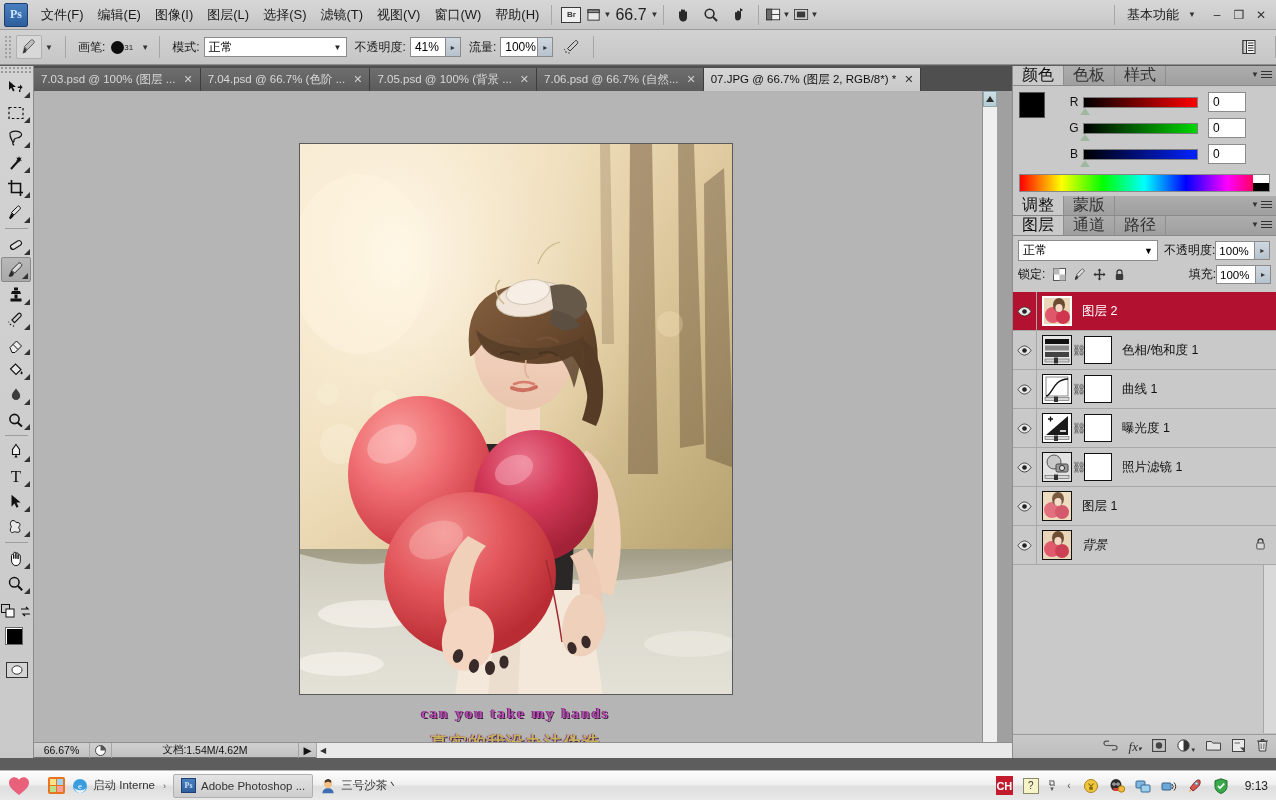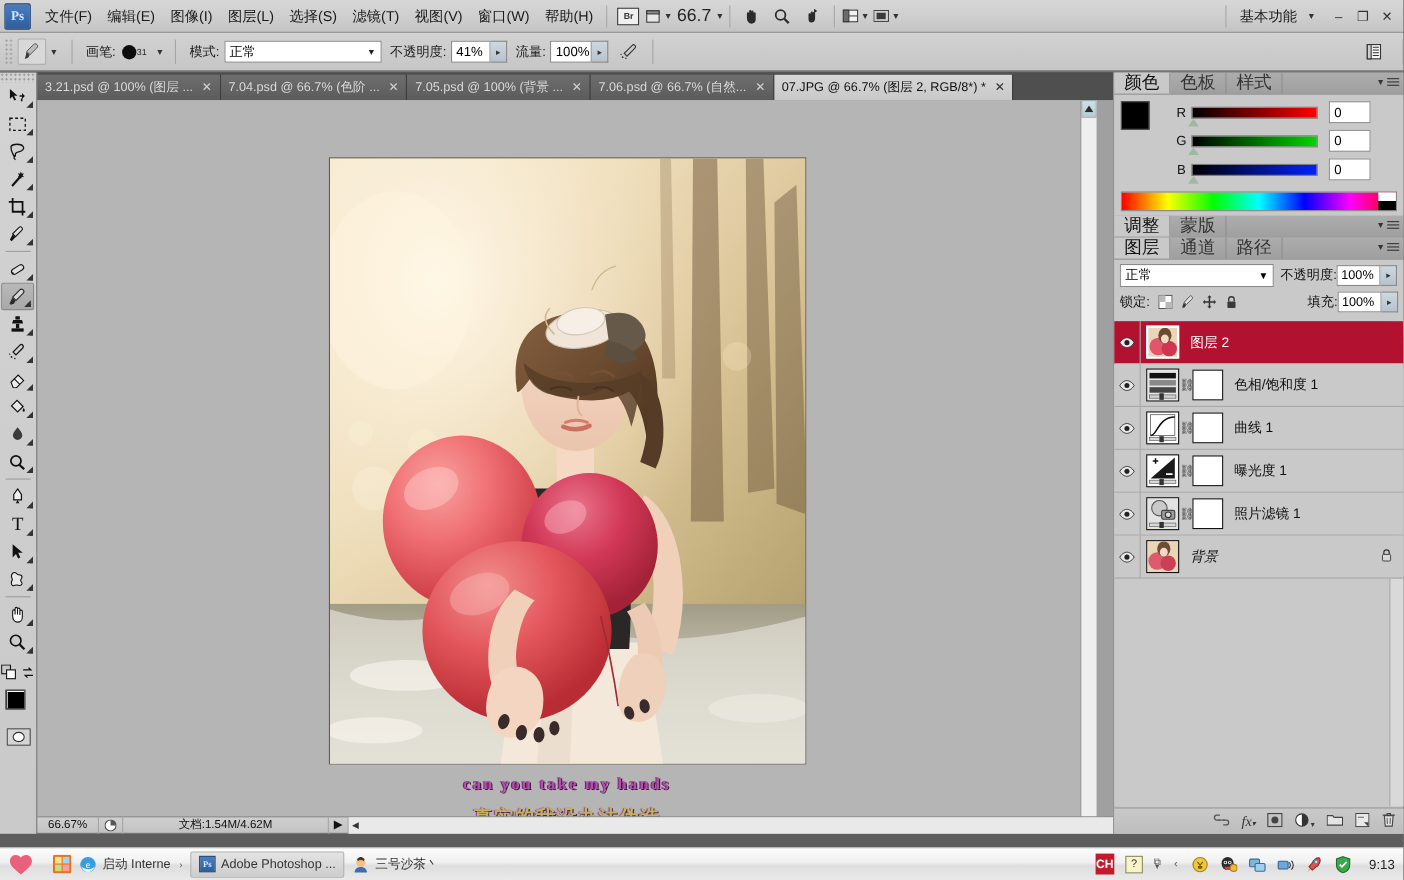--- a/index.html
+++ b/index.html
@@ -411,21 +411,21 @@
         <line x1="7" y1="6.5" x2="12.5" y2="6.5" stroke="#333"></line>
         <line x1="7" y1="9" x2="12.5" y2="9" stroke="#333"></line>
         <line x1="7" y1="11.5" x2="12.5" y2="11.5" stroke="#333"></line>
       </svg>
     </div>
     <div class="opt-sep" style="margin-right:0"></div>
   </div>
 
   <div class="tabbar">
     <div class="doctab">
-      <span>3.21.psd @ 100% (图层 ...</span>
+      <span>7.03.psd @ 100% (图层 ...</span>
       <span class="tabclose">✕</span>
     </div>
     <div class="doctab">
       <span>7.04.psd @ 66.7% (色阶 ...</span>
       <span class="tabclose">✕</span>
     </div>
     <div class="doctab">
       <span>7.05.psd @ 100% (背景 ...</span>
       <span class="tabclose">✕</span>
     </div>
@@ -989,20 +989,38 @@
             <circle cx="19" cy="15" r="2.6" fill="#ddd" stroke="#333"></circle>
             <rect x="2" y="22.5" width="24" height="3" fill="#d8d8d8" stroke="#444" stroke-width=".5"></rect>
             <rect x="11" y="21.5" width="4" height="5.5" fill="#333"></rect>
           </svg>
         </span>
         <span class="link-ic">⛓</span>
         <span class="mthumb"></span>
         <span class="lname">照片滤镜 1</span>
       </div>
 
+      <div class="layerrow">
+        <span class="eye">
+          <svg width="15" height="11" viewBox="0 0 15 11">
+            <path d="M1 5.5C3 2 6 1 7.5 1S12 2 14 5.5C12 9 9 10 7.5 10S3 9 1 5.5z" fill="#e8e8e8" stroke="#333" stroke-width=".9"></path>
+            <circle cx="7.5" cy="5.5" r="2.3" fill="#222"></circle>
+          </svg>
+        </span>
+        <span class="lthumb">
+          <svg width="28" height="28" viewBox="0 0 28 28">
+            <rect width="28" height="28" fill="#eddcc0"></rect>
+            <circle cx="9" cy="18" r="8" fill="#e3707f"></circle>
+            <circle cx="19" cy="20" r="7" fill="#d4596c"></circle>
+            <ellipse cx="15" cy="7" rx="6" ry="7" fill="#7a5a3e"></ellipse>
+            <ellipse cx="15" cy="10" rx="3.6" ry="4" fill="#f5ddcd"></ellipse>
+          </svg>
+        </span>
+        <span class="lname">图层 1</span>
+      </div>
 
       <div class="layerrow">
         <span class="eye">
           <svg width="15" height="11" viewBox="0 0 15 11">
             <path d="M1 5.5C3 2 6 1 7.5 1S12 2 14 5.5C12 9 9 10 7.5 10S3 9 1 5.5z" fill="#e8e8e8" stroke="#333" stroke-width=".9"></path>
             <circle cx="7.5" cy="5.5" r="2.3" fill="#222"></circle>
           </svg>
         </span>
         <span class="lthumb">
           <svg width="28" height="28" viewBox="0 0 28 28">

